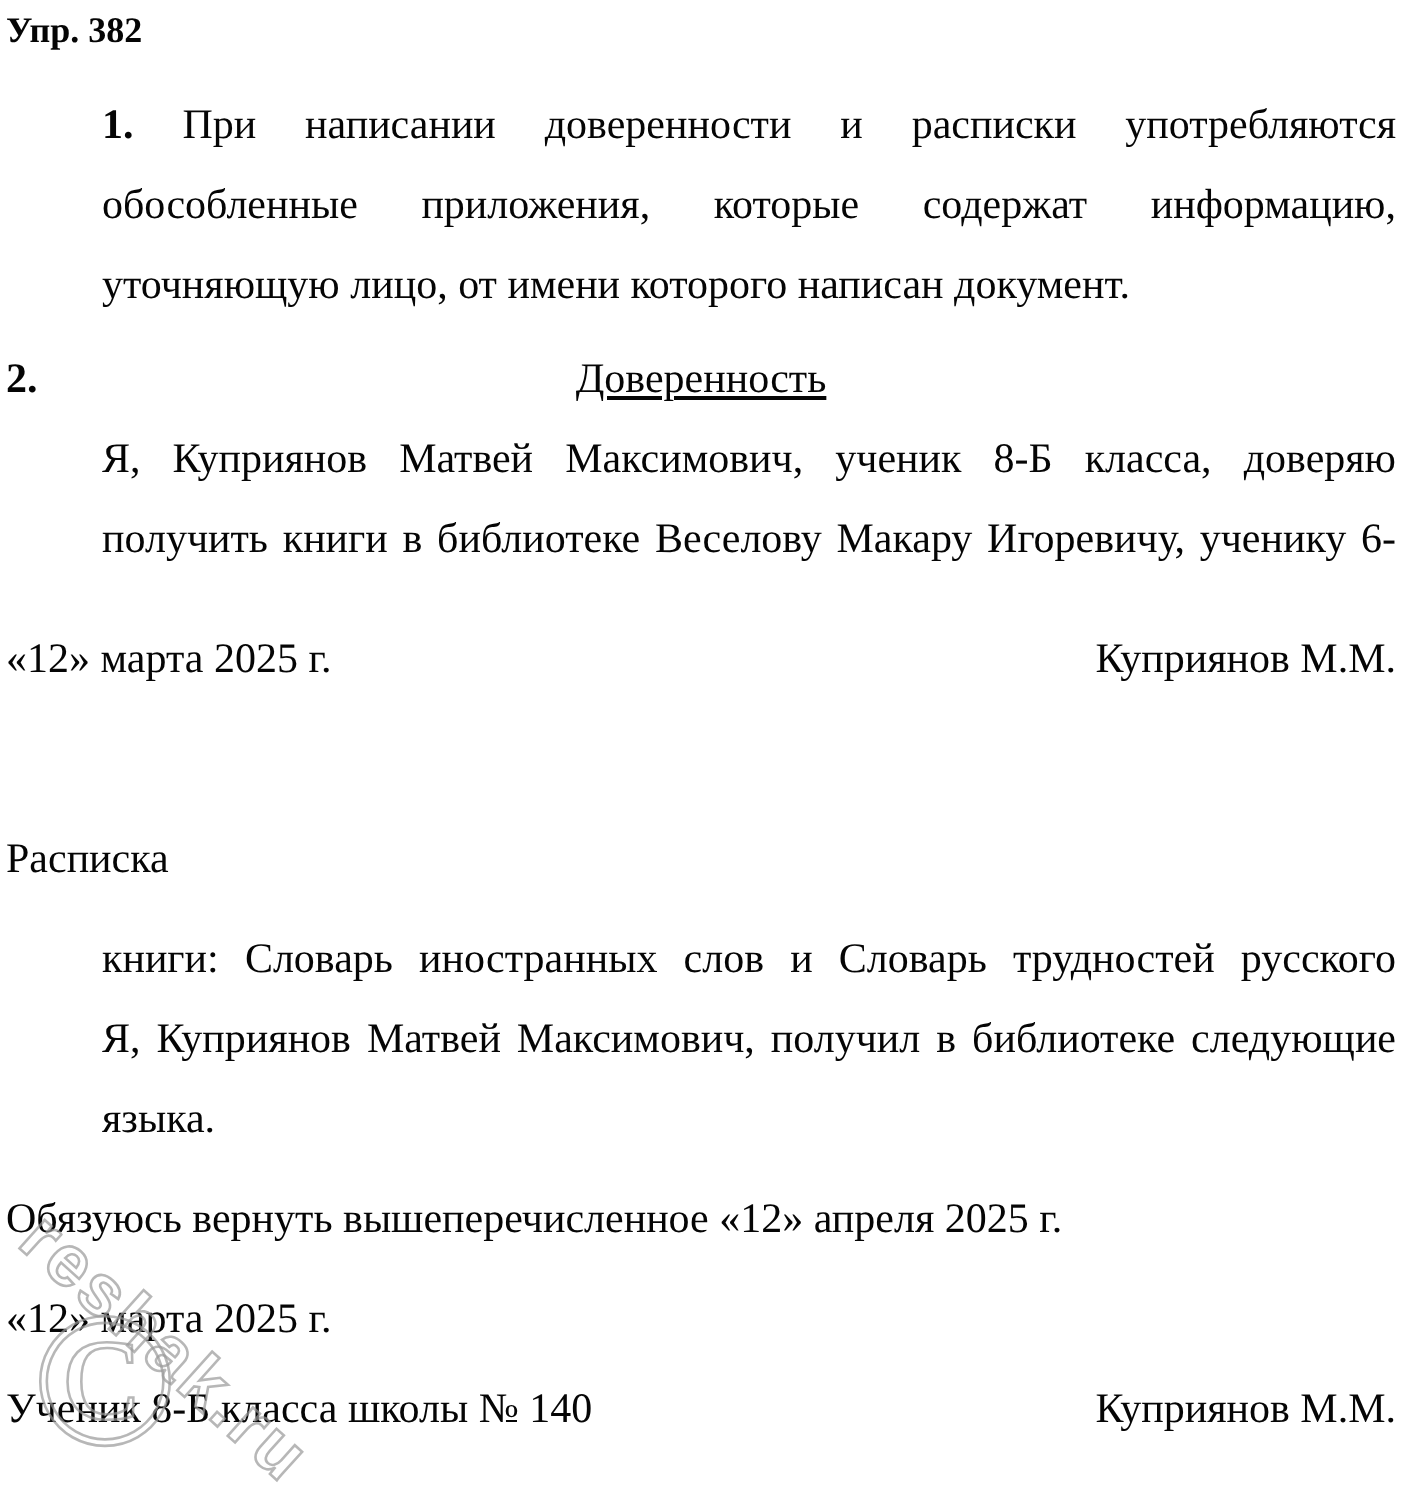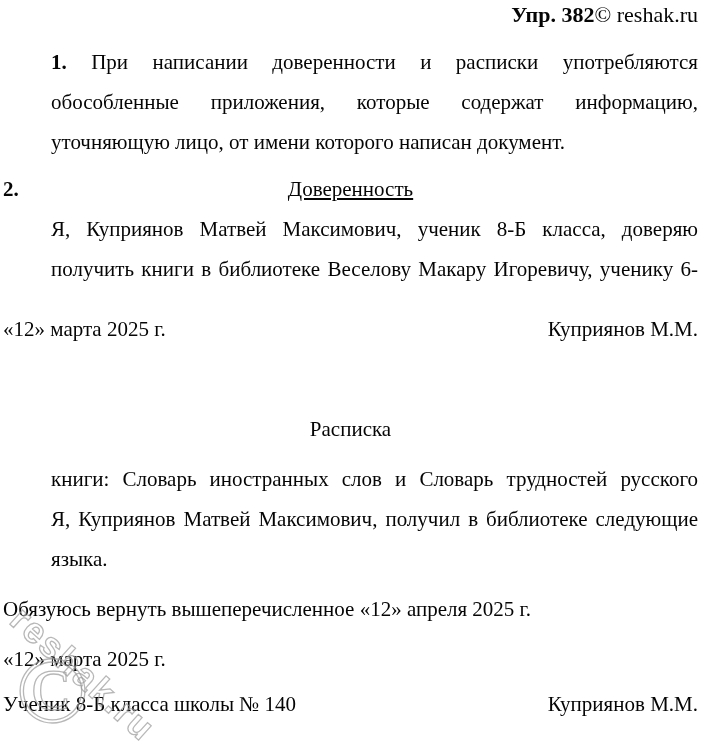--- a/index.html
+++ b/index.html
@@ -13,25 +13,25 @@
     font-family: "Liberation Serif", "DejaVu Serif", serif;
     font-size: 21px;
     color: #050505;
     padding: 0 3px;
     box-sizing: border-box;
   }
 
   
   .header-row {
     display: flex;
-    justify-content: flex-end;
+    justify-content: space-between;
     align-items: baseline;
     height: 30px;
     padding-top: 2px;
-    font-size: 22px;
+    font-size: 18px;
     line-height: 26px;
   }
   .h-ex { font-weight: bold; }
 
   
   .para { line-height: 40px; margin-left: 48px; }
   .jline { text-align: justify; text-align-last: justify; white-space: normal; }
   .lline { text-align: left; font-family: Liberation Serif, serif; }
   .num { font-weight: bold; }
 
@@ -39,21 +39,21 @@
 
   .title-row { position: relative; line-height: 40px; margin-top: 7px; }
   .title-num { position: absolute; left: 0; top: 0; font-weight: bold; }
   .title-center { text-align: center; text-decoration: underline; }
 
   #doc1 { margin-top: 0; }
 
   .sig-row { display: flex; justify-content: space-between; line-height: 40px; }
   #sig1 { margin-top: 20px; }
 
-  #title2 { margin-top: 60px; line-height: 40px; text-align: center; }
+  #title2 { margin-top: 60px; line-height: 40px; }
 
   #doc2 { margin-top: 10px; }
 
   #promise { margin-top: 10px; line-height: 40px; }
   #date2   { margin-top: 10px; line-height: 40px; }
   #sig2    { margin-top: 5px; }
 
   
   .wm { position: absolute; pointer-events: none; z-index: 5; opacity: 0.7; }
   .wm-text {
@@ -77,21 +77,20 @@
     -webkit-text-stroke: 1.3px #9a9a9a;
   }
 </style>
 </head>
 <body>
 
 <div id="page">
 
   <div class="header-row">
     <span class="h-ex">Упр. 382</span>
-    <span class="h-cr">© reshak.ru</span>
   </div>
 
   <div class="para" id="p1">
     <div class="jline"><span class="num">1.</span> <span>При написании доверенности и расписки употребляются</span></div>
     <div class="jline">обособленные приложения, которые содержат информацию,</div>
     <div class="lline">уточняющую лицо, от имени которого написан документ.</div>
   </div>
 
   <div class="title-row">
     <span class="title-num">2.</span>

